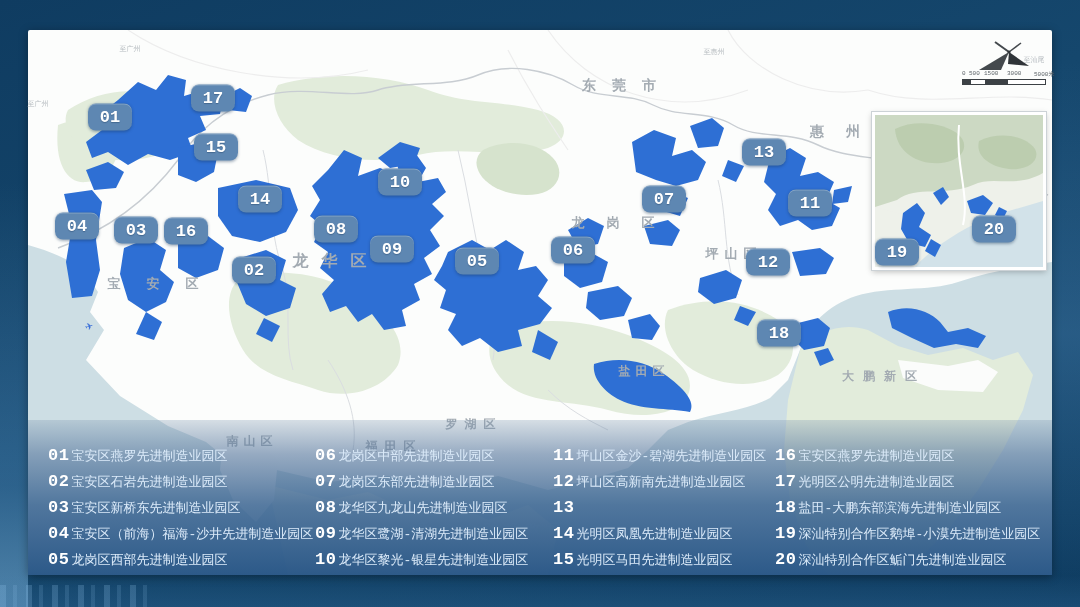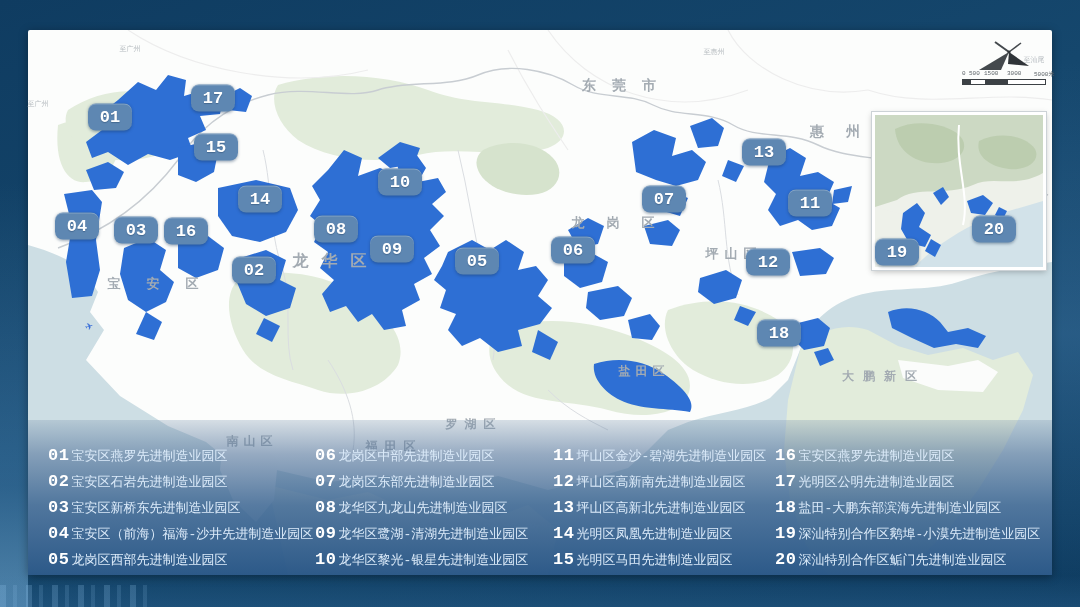--- a/index.html
+++ b/index.html
@@ -287,21 +287,20 @@
       <div class="lg-item" style="left: 553px; top: 446px;">
         <span class="lg-num">11</span>
         <span class="lg-name">坪山区金沙-碧湖先进制造业园区</span>
       </div>
       <div class="lg-item" style="left: 553px; top: 472px;">
         <span class="lg-num">12</span>
         <span class="lg-name">坪山区高新南先进制造业园区</span>
       </div>
       <div class="lg-item" style="left: 553px; top: 498px;">
         <span class="lg-num">13</span>
-        <span class="lg-name">坪山区高新北先进制造业园区</span>
       </div>
       <div class="lg-item" style="left: 553px; top: 524px;">
         <span class="lg-num">14</span>
         <span class="lg-name">光明区凤凰先进制造业园区</span>
       </div>
       <div class="lg-item" style="left: 553px; top: 550px;">
         <span class="lg-num">15</span>
         <span class="lg-name">光明区马田先进制造业园区</span>
       </div>
       <div class="lg-item" style="left: 775px; top: 446px;">

